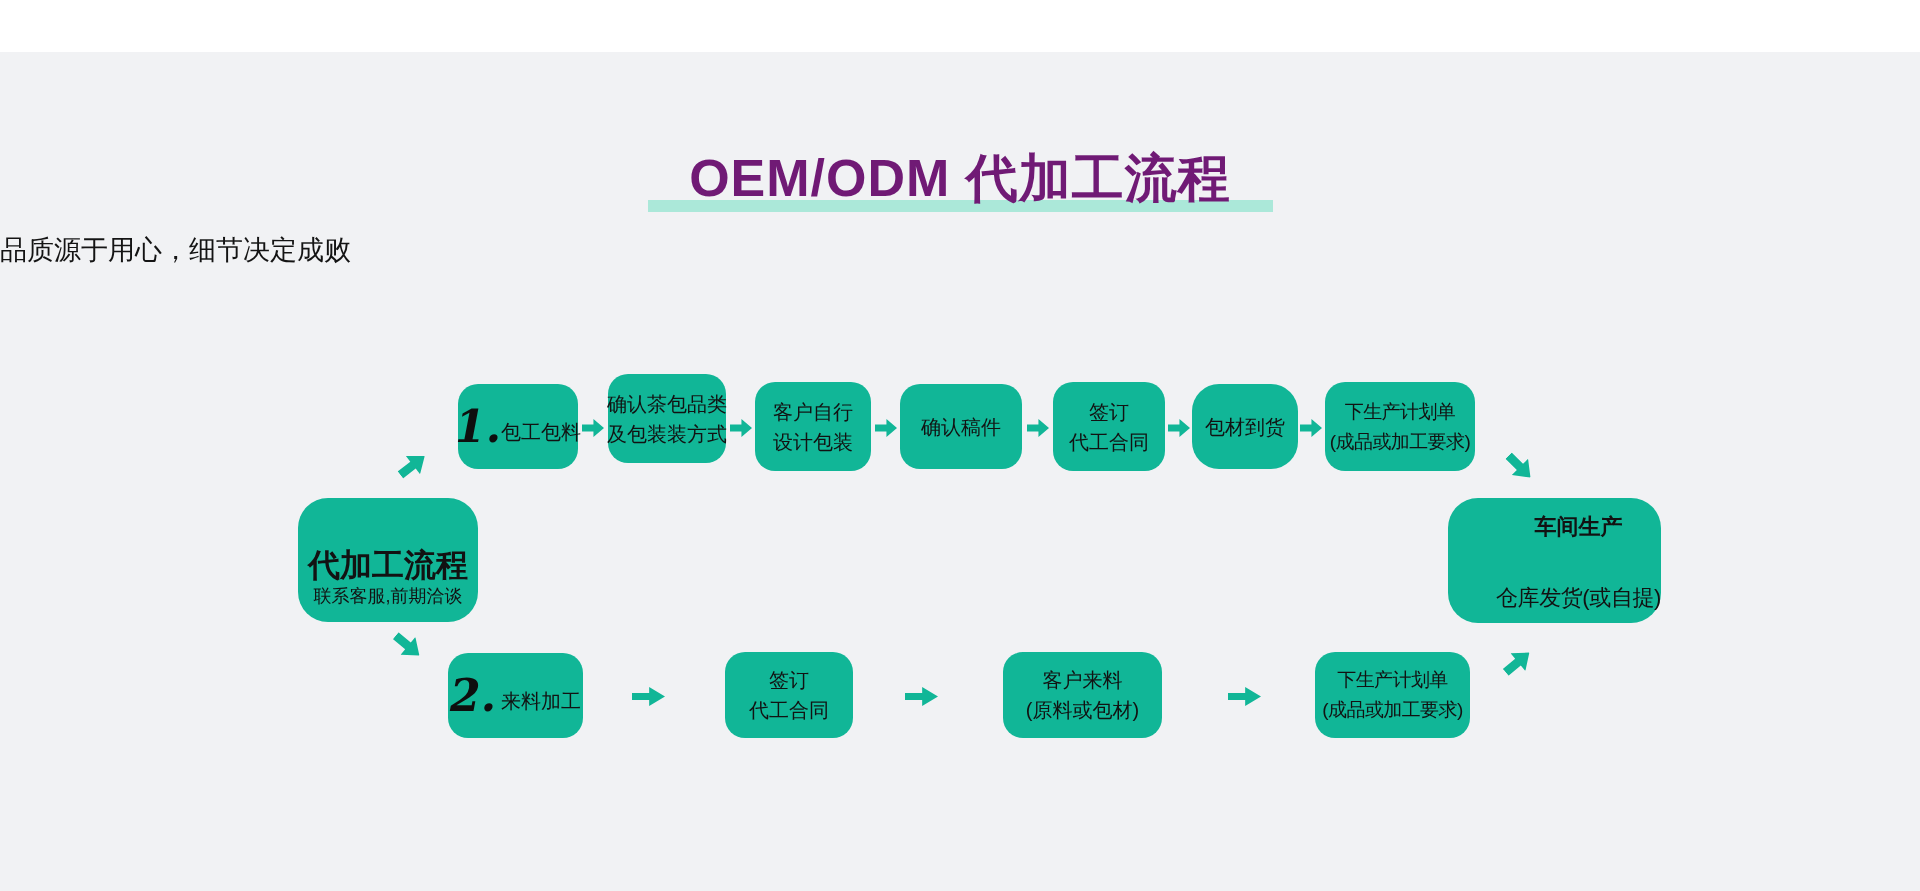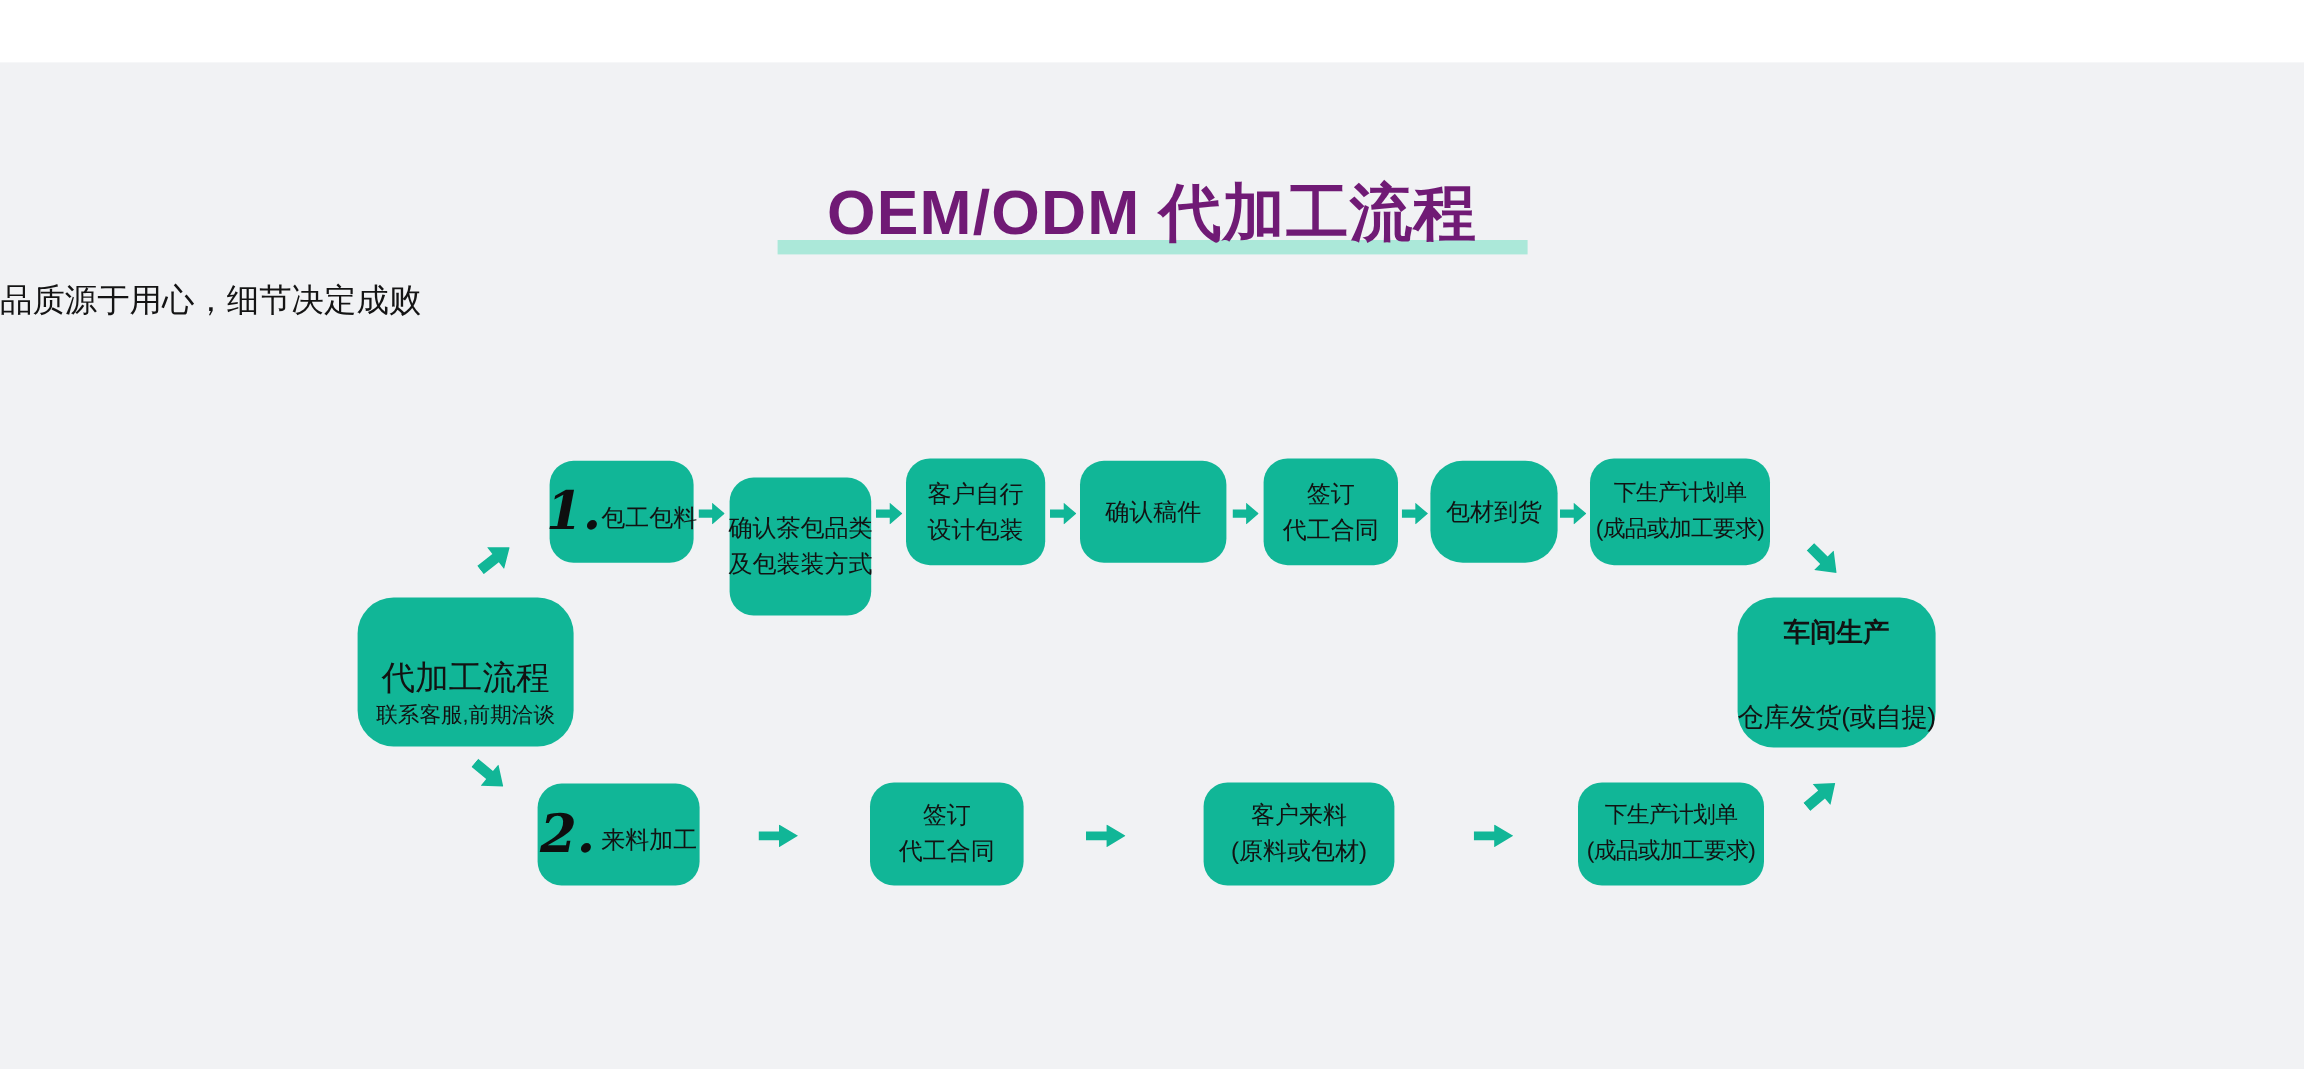--- a/index.html
+++ b/index.html
@@ -19,21 +19,21 @@
   .subtitle{position:absolute;left:0;right:0;top:232px;
     font-size:27px;color:#141414;z-index:2;}
 
   .node{position:absolute;background:var(--accent-teal,#11b697);border-radius:20px;
     display:flex;flex-direction:column;align-items:center;justify-content:center;
     text-align:center;color:#121212;}
   .node .ln{font-size:20px;line-height:30px;white-space:nowrap;}
   .node.tight .ln{font-size:19px;line-height:30px;letter-spacing:-0.6px;}
 
   .node.big{border-radius:30px;}
-  .start-title{font-size:28px;font-weight:400;line-height:36px;white-space:nowrap;margin-top:36px;}
+  .start-title{font-size:32px;font-weight:700;line-height:36px;white-space:nowrap;margin-top:36px;}
   .start-sub{font-size:18px;line-height:26px;white-space:nowrap;}
   .end-l1{font-size:22px;font-weight:600;line-height:34px;white-space:nowrap;}
   .end-l2{font-size:22px;line-height:28px;white-space:nowrap;letter-spacing:-0.4px;margin-top:40px;}
 
   .numrow{display:flex;flex-direction:row;align-items:center;justify-content:center;}
   .num{font-family:"DejaVu Serif","Liberation Serif",serif;font-style:italic;
     font-weight:600;font-size:44px;line-height:46px;color:#0e0e0e;}
   .numrow .ln{transform:translateY(5px);}
 
   .arrow{position:absolute;background:var(--accent-teal,#11b697);
@@ -63,21 +63,21 @@
 
   <div class="node" style="left:458px;top:384px;width:120px;height:85px;">
     <div class="numrow">
       <span class="num">1.</span>
       <span class="ln">包工包料</span>
     </div>
   </div>
 
   <div class="arrow a-sm" style="left:582px;top:419px;"></div>
 
-  <div class="node" style="left:608px;top:398px;width:118px;height:115px;">
+  <div class="node" style="left:608px;top:374px;width:118px;height:89px;">
     <div class="ln">确认茶包品类</div>
     <div class="ln">及包装装方式</div>
   </div>
 
   <div class="arrow a-sm" style="left:730px;top:419px;"></div>
 
   <div class="node" style="left:755px;top:382px;width:116px;height:89px;">
     <div class="ln">客户自行</div>
     <div class="ln">设计包装</div>
   </div>
@@ -133,18 +133,18 @@
 
   <div class="arrow a-lg" style="left:1228px;top:687px;"></div>
 
   <div class="node tight" style="left:1315px;top:652px;width:155px;height:86px;">
     <div class="ln">下生产计划单</div>
     <div class="ln">(成品或加工要求)</div>
   </div>
 
   <div class="arrow a-diag" style="left:1502px;top:651px;transform:rotate(-40deg);"></div>
 
-  <div class="node big" style="left:1448px;top:498px;width:165px;height:125px;">
+  <div class="node big" style="left:1448px;top:498px;width:165px;height:125px;padding-left:48px;">
     <div class="end-l1">车间生产</div>
     <div class="end-l2">仓库发货(或自提)</div>
   </div>
 
 </div>
 
 </body></html>

